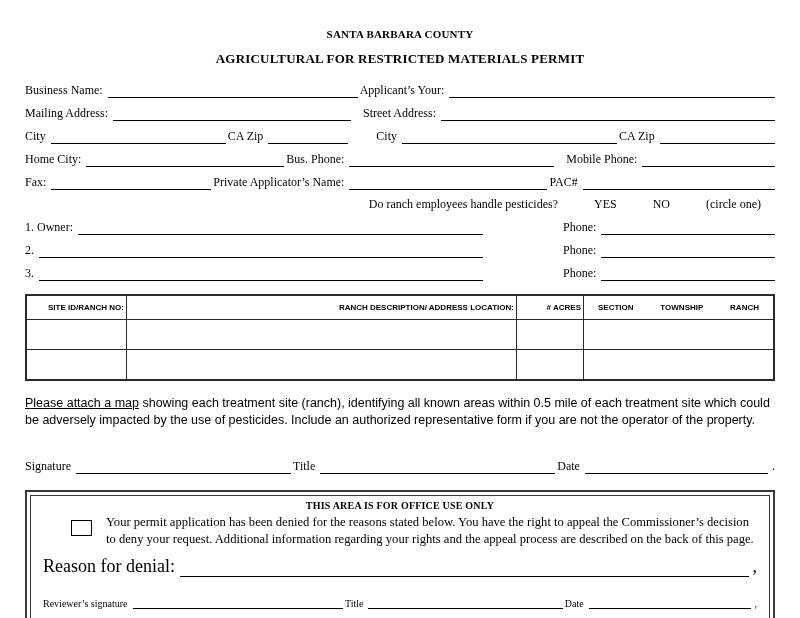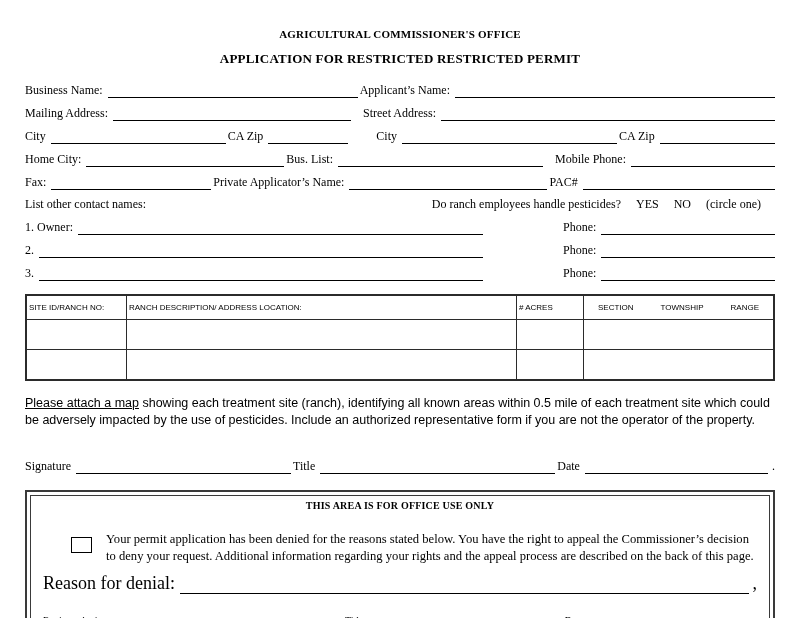--- a/index.html
+++ b/index.html
@@ -17,62 +17,62 @@
   .row.first{margin-top:15px;}
   .lbl{white-space:nowrap;padding-right:5px;}
   .lbl-mid{padding-left:2px;}
   .line{display:inline-block;border-bottom:1px solid #000;height:15px;}
   .fill{flex:1 1 auto;}
   .w250{width:250px;}.w238{width:238px;}.w175{width:175px;}.w80{width:80px;}
   .w205{width:205px;}.w198{width:198px;}.w160{width:160px;}.w215{width:215px;}
   .w235{width:235px;}
   .sp10{width:10px;flex:0 0 auto;}.sp28{width:28px;flex:0 0 auto;}.sp12{width:12px;flex:0 0 auto;}
 
-  .rq{margin-left:auto;display:flex;gap:15px;padding-right:14px;align-items:flex-start;}
+  .rq{margin-left:auto;display:flex;gap:36px;padding-right:14px;align-items:flex-start;}
 
   .owner-left{display:flex;align-items:center;width:458px;flex:0 0 auto;}
   .phone-gap{width:80px;flex:0 0 auto;}
 
   table.ranch{width:100%;border-collapse:collapse;margin-top:13px;border:2px solid #2b2b2b;}
   .ranch th,.ranch td{border:1px solid #2b2b2b;}
-  .ranch th{font-family:"Liberation Sans",sans-serif;font-size:8px;font-weight:400;padding:7px 2px;text-align:left;}
+  .ranch th{font-family:"Liberation Sans",sans-serif;font-size:8px;font-weight:700;padding:7px 2px;text-align:right;}
   .ranch td{height:27px;}
   .col-site{width:95px;}
   .col-acres{width:62px;}
   .col-str{width:185px;}
   .str-head{display:flex;justify-content:space-between;padding:0 12px;}
 
   .note{font-family:"Liberation Sans",sans-serif;font-size:12.5px;line-height:1.32;margin-top:14px;}
   .ul{text-decoration:underline;}
 
   .sig-row{margin-top:30px;justify-content:center;}
   .period{padding-left:4px;}
 
   .office{margin-top:16px;border:2px solid #3a3a3a;padding:3px;}
   .office-in{border:1px solid #3a3a3a;padding:4px 12px 10px 12px;}
   .office-head{font-size:10px;font-weight:700;text-align:center;letter-spacing:.2px;}
-  .denial{display:flex;margin-top:20px;}
+  .denial{display:flex;margin-top:3px;}
   .checkbox{flex:0 0 auto;width:19px;height:14px;border:1.5px solid #000;margin:6px 14px 0 28px;background:#fff;}
   .denial-text{font-size:12.6px;line-height:1.35;padding-right:2px;}
   .reason{font-size:18px;margin-top:8px;}
   .reviewer{font-size:10px;margin-top:16px;}
   .fx13{flex:1.3 1 0;}.fx12{flex:1.2 1 0;}.fx10{flex:1 1 0;}
 </style>
 </head>
 <body>
 
 <div class="page">
 
-  <div class="center org">AGRICULTURAL COMMISSIONER'S OFFICE</div>
-  <div class="center form-title">APPLICATION FOR RESTRICTED RESTRICTED PERMIT</div>
+  <div class="center org">SANTA BARBARA COUNTY</div>
+  <div class="center form-title">AGRICULTURAL FOR RESTRICTED MATERIALS PERMIT</div>
 
   <div class="row first">
     <span class="lbl">Business Name:</span>
     <span class="line w250"></span>
-    <span class="lbl lbl-mid">Applicant’s Name:</span>
+    <span class="lbl lbl-mid">Applicant’s Your:</span>
     <span class="line fill"></span>
   </div>
 
   <div class="row">
     <span class="lbl">Mailing Address:</span>
     <span class="line w238"></span>
     <span class="sp10"></span>
     <span class="lbl lbl-mid">Street Address:</span>
     <span class="line fill"></span>
   </div>
@@ -85,38 +85,37 @@
     <span class="sp28"></span>
     <span class="lbl">City</span>
     <span class="line w215"></span>
     <span class="lbl lbl-mid">CA Zip</span>
     <span class="line fill"></span>
   </div>
 
   <div class="row">
     <span class="lbl">Home City:</span>
     <span class="line w198"></span>
-    <span class="lbl lbl-mid">Bus. List:</span>
+    <span class="lbl lbl-mid">Bus. Phone:</span>
     <span class="line w205"></span>
     <span class="sp12"></span>
     <span class="lbl">Mobile Phone:</span>
     <span class="line fill"></span>
   </div>
 
   <div class="row">
     <span class="lbl">Fax:</span>
     <span class="line w160"></span>
     <span class="lbl lbl-mid">Private Applicator’s Name:</span>
     <span class="line w198"></span>
     <span class="lbl lbl-mid">PAC#</span>
     <span class="line fill"></span>
   </div>
 
   <div class="row">
-    <span class="lbl">List other contact names:</span>
     <span class="rq">
       <span>Do ranch employees handle pesticides?</span>
       <span>YES</span>
       <span>NO</span>
       <span>(circle one)</span>
     </span>
   </div>
 
   <div class="row">
     <span class="owner-left">
@@ -151,21 +150,21 @@
   <table class="ranch">
     <thead>
       <tr>
         <th class="col-site">SITE ID/RANCH NO:</th>
         <th>RANCH DESCRIPTION/ ADDRESS LOCATION:</th>
         <th class="col-acres"># ACRES</th>
         <th class="col-str">
           <span class="str-head">
             <span>SECTION</span>
             <span>TOWNSHIP</span>
-            <span>RANGE</span>
+            <span>RANCH</span>
           </span>
         </th>
       </tr>
     </thead>
     <tbody>
       <tr>
         <td></td>
         <td></td>
         <td></td>
         <td></td>

